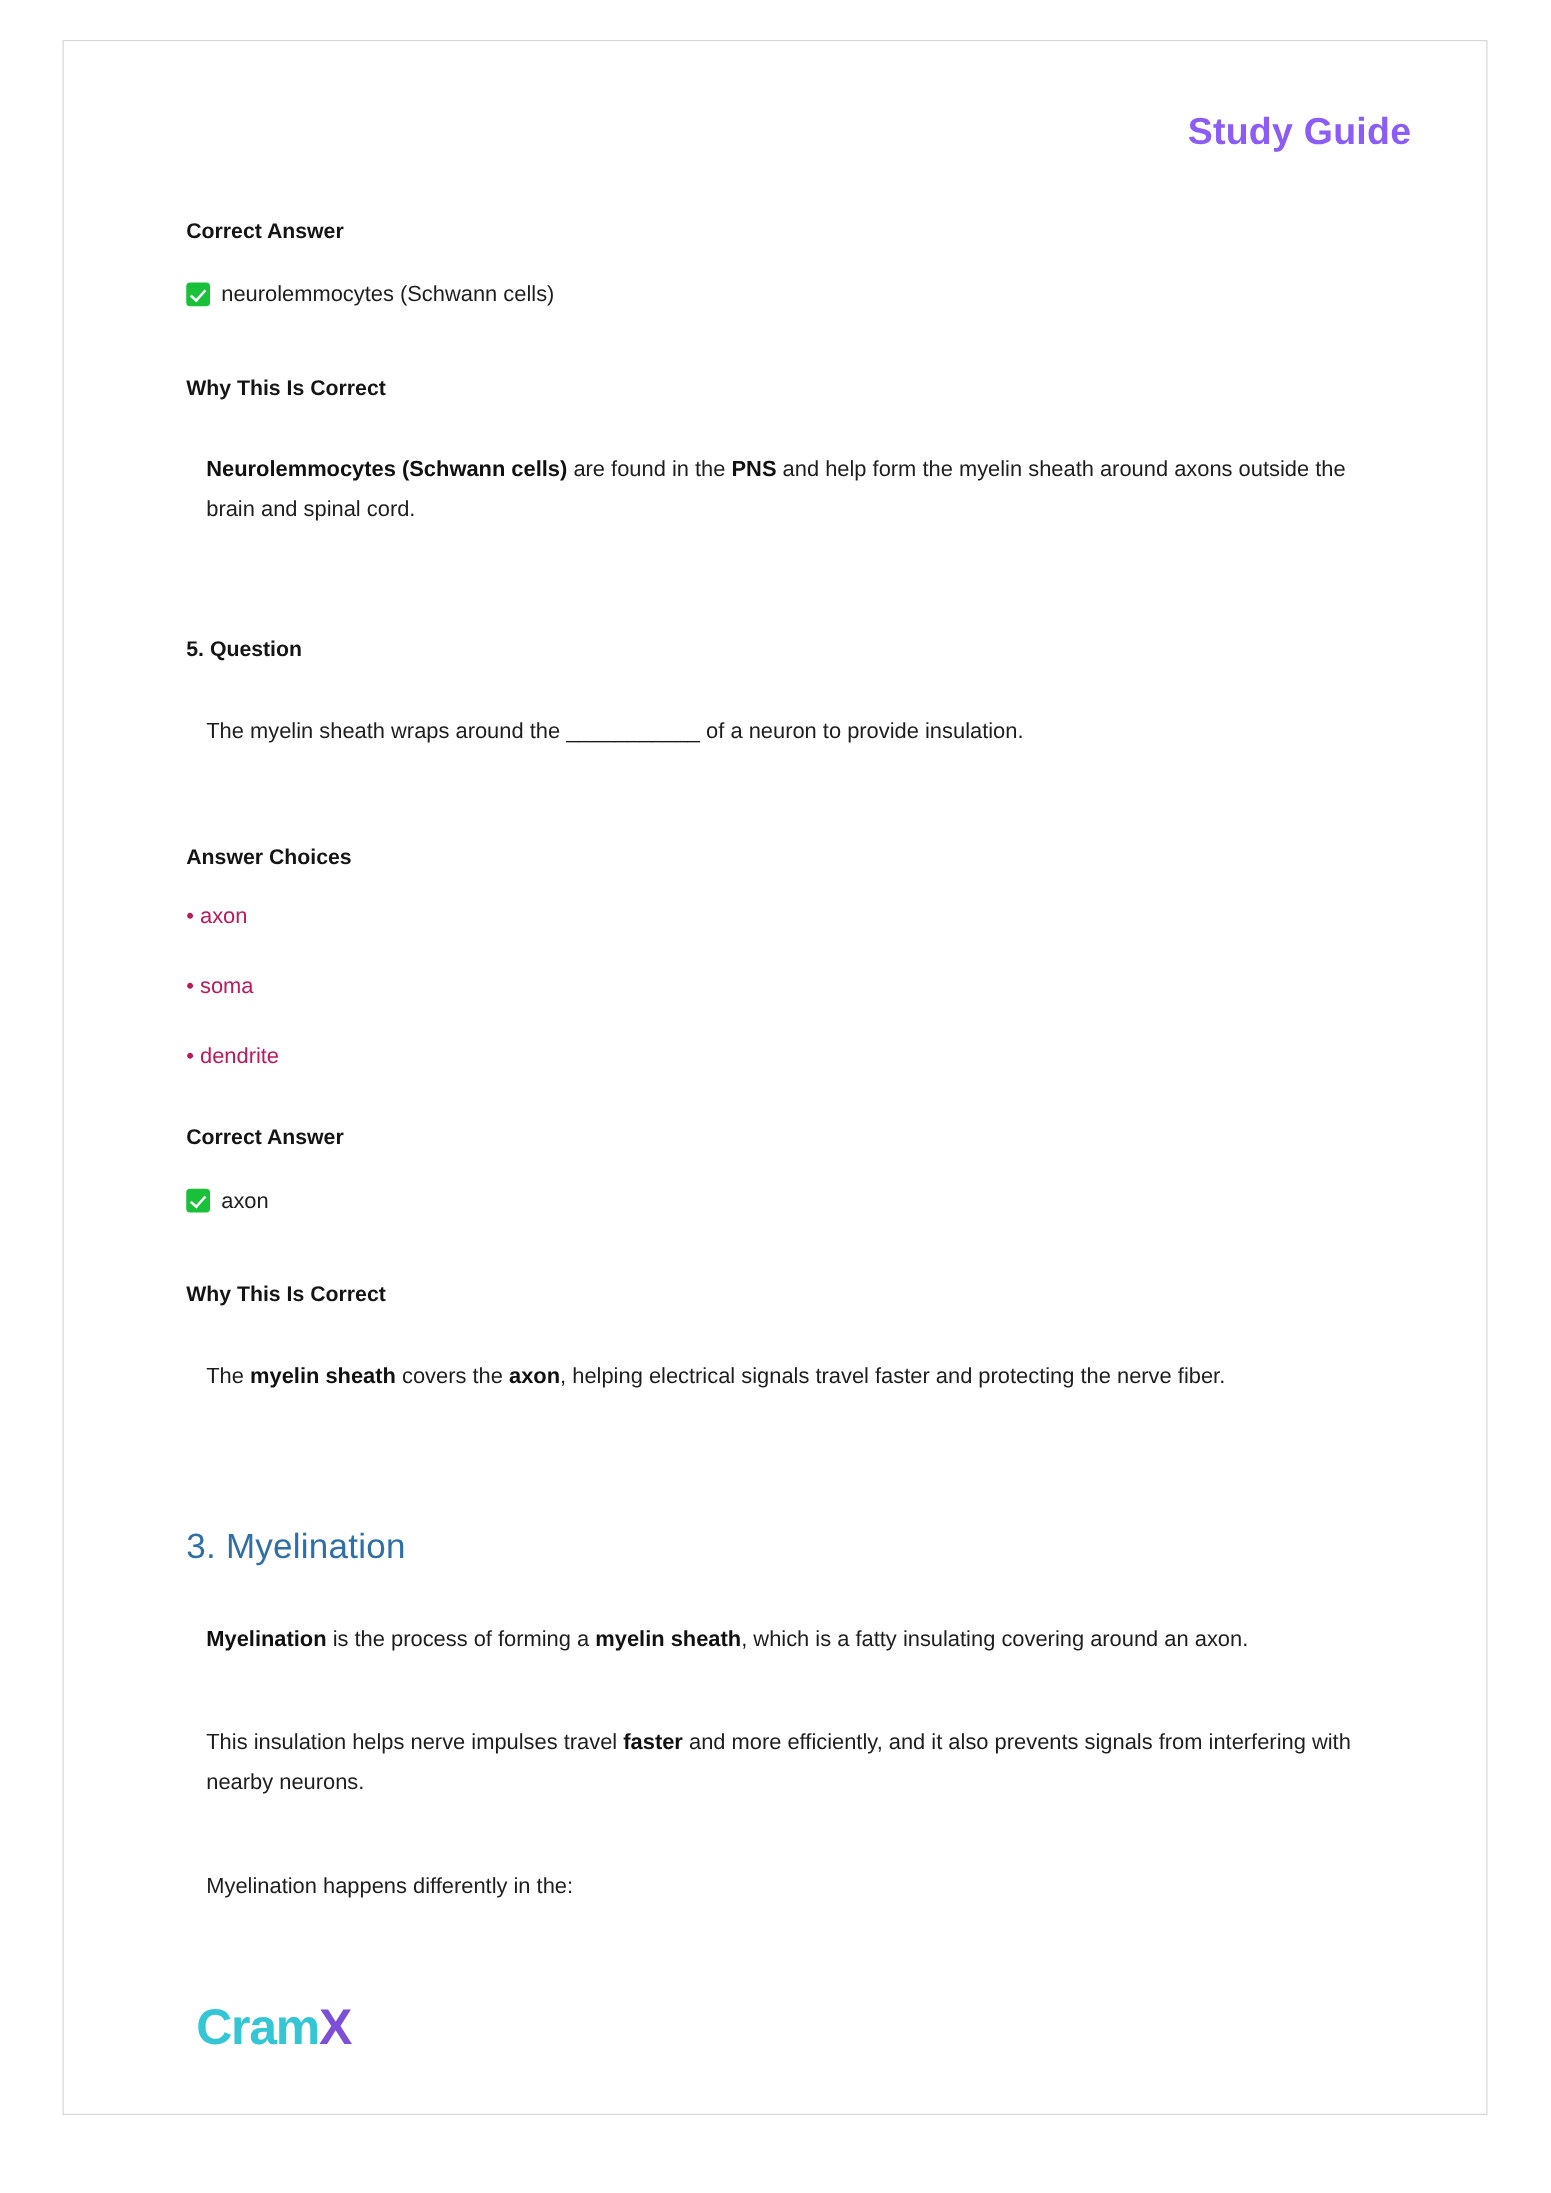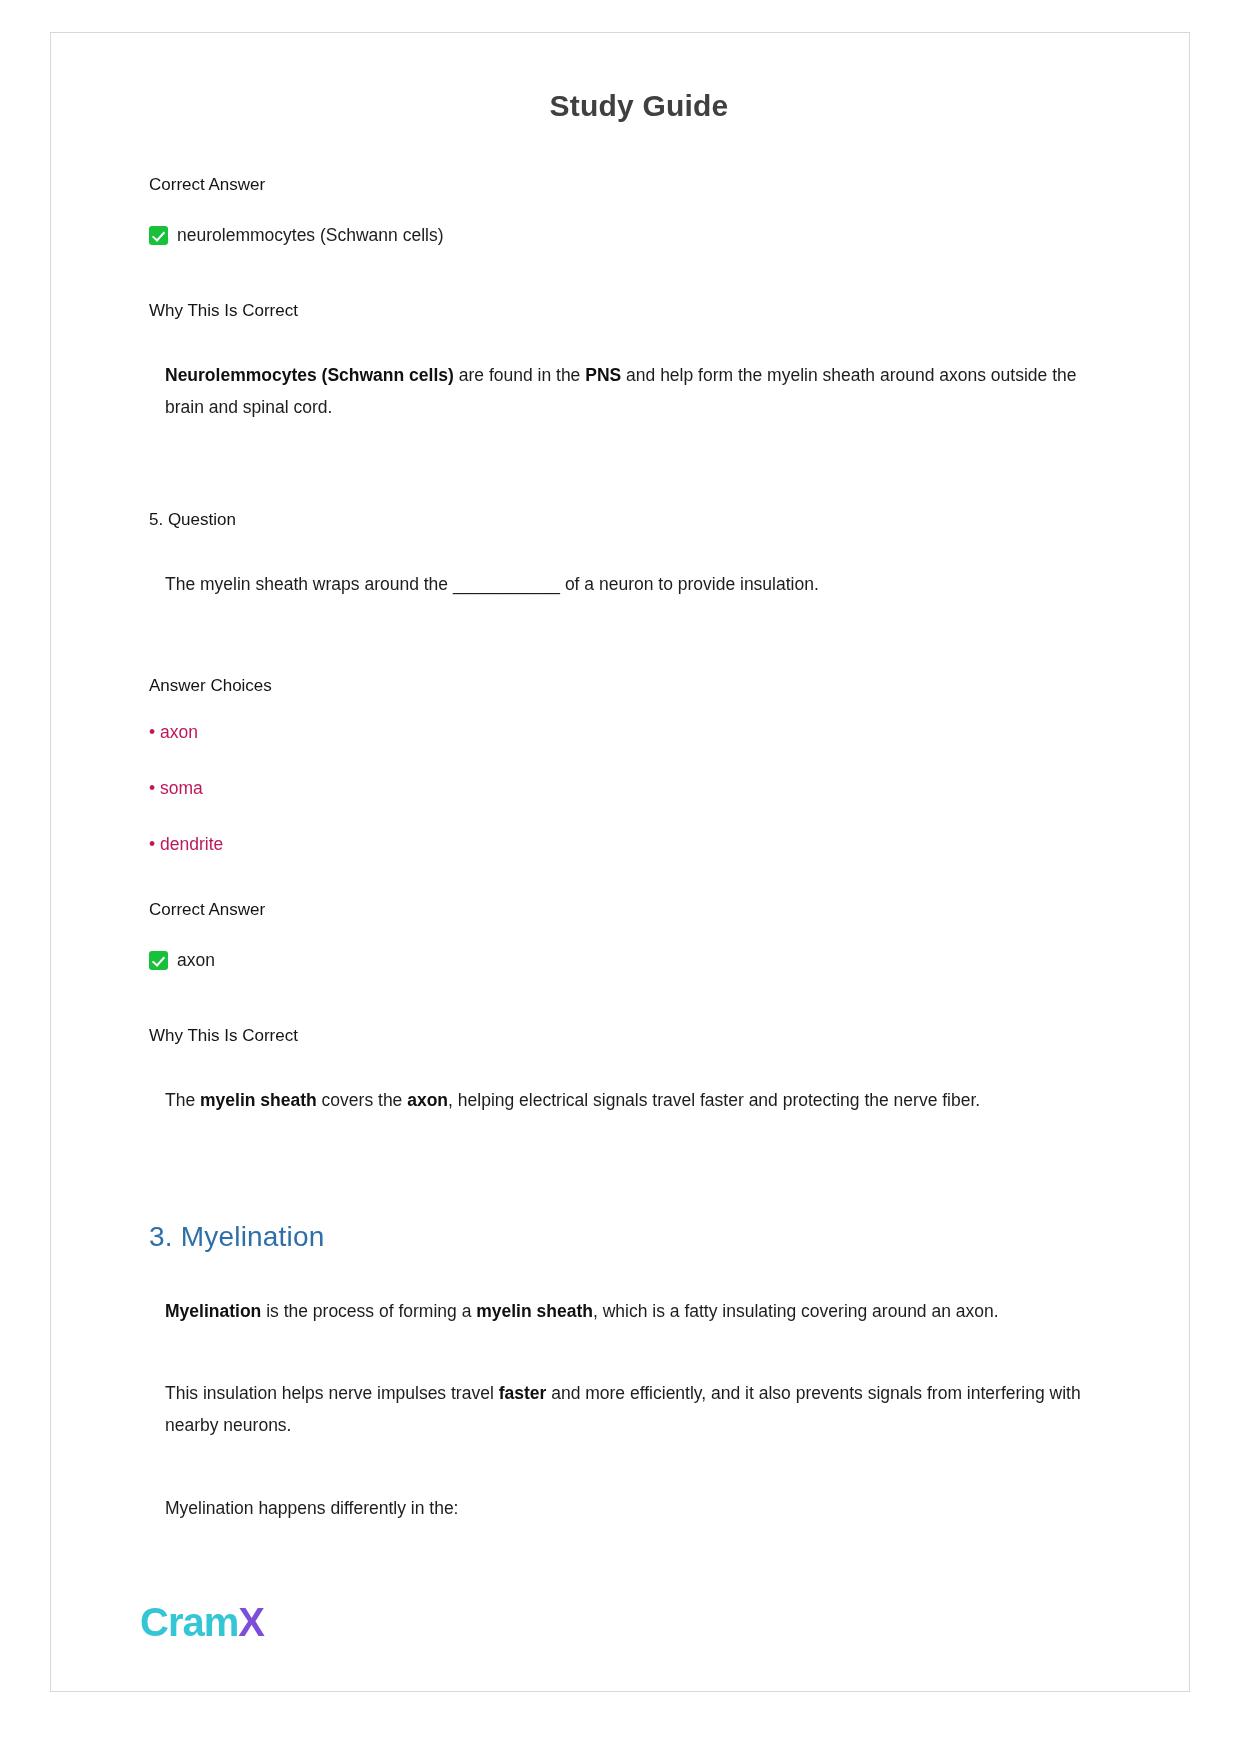--- a/index.html
+++ b/index.html
@@ -44,31 +44,31 @@
     z-index: 0;
     opacity: 0.75;
   }
 
   .content {
     position: relative;
     z-index: 2;
   }
 
   .doc-title {
-    text-align: center;
+    text-align: right;
     font-size: 30px;
     font-weight: bold;
-    color: #404040;
+    color: #8b5cf6;
     margin: 16px 0 0 0;
     letter-spacing: 0.2px;
   }
 
   .h-label {
     font-size: 17px;
-    font-weight: normal;
+    font-weight: bold;
     color: #141414;
     margin: 0;
   }
 
   .body-text {
     font-size: 17.5px;
     line-height: 1.85;
     color: #1d1d1d;
     margin: 16px;
   }
@@ -126,21 +126,21 @@
   .sp-b { height: 30px; }
   .sp-c { height: 55px; }
   .sp-d { height: 70px; }
   .sp-e { height: 22px; }
   .sp-f { height: 42px; }
   .sp-g { height: 60px; }
 
   
   .footer-logo {
     position: absolute;
-    left: 89px;
+    left: 106px;
     bottom: 46px;
     z-index: 3;
     display: flex;
     align-items: center;
     font-size: 40px;
     font-weight: 700;
     letter-spacing: -1px;
     font-family: "Liberation Sans", sans-serif;
   }
 </style>

